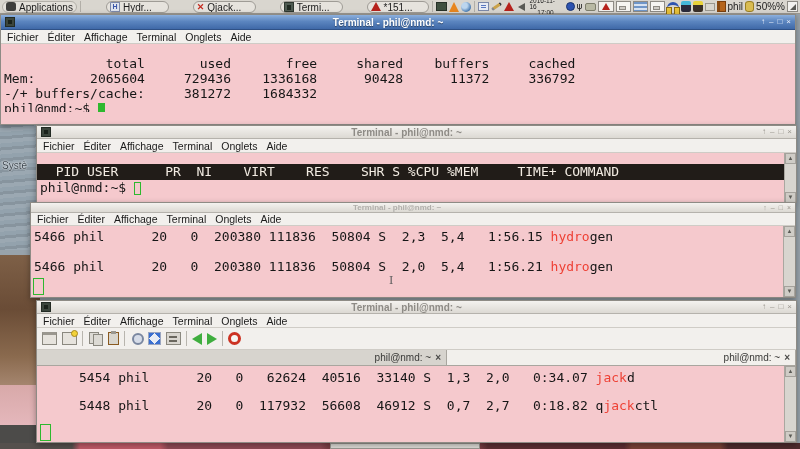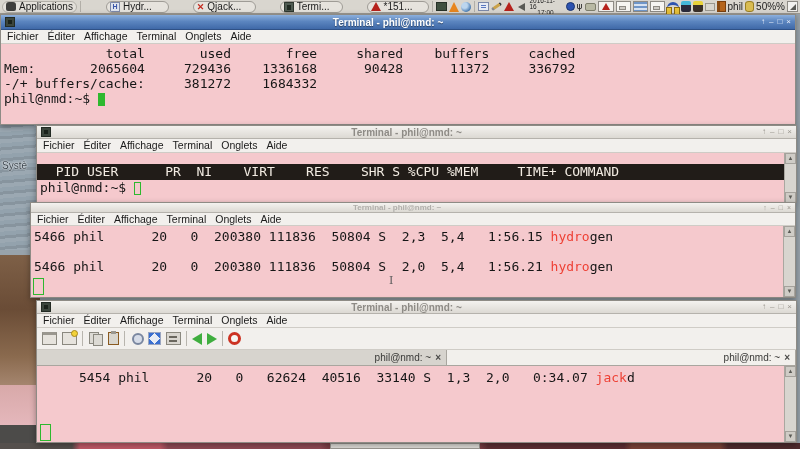--- a/index.html
+++ b/index.html
@@ -17,21 +17,21 @@
   .wp-darkcorner { left:0; top:425px; width:80px; height:24px; background:#4c4b49; }
   .wp-bottom { left:0; top:443px; width:800px; height:6px;
     background:linear-gradient(90deg,#55504d 0 9%,#c05a68 10% 20%,#8f4a55 21% 40%,#7a3d44 41% 60%,#5d2e33 61% 78%,#7a4238 79% 90%,#4f2b2e 91% 100%); }
   .wp-lightbox { left:330px; top:443px; width:150px; height:6px; background:#dedcd7; border:1px solid #9a9792; }
   .desk-label { position:absolute; left:2px; top:160px; font-size:10px; color:#39434c;
     text-shadow:0 0 2px #ffffff, 0 0 1px #ffffff; }
 
   
   .panel { position:absolute; left:0; top:0; width:800px; height:14px; background:#d9d6cf;
     border-bottom:1px solid #9d9a93; display:flex; align-items:center; gap:2px; padding:0 2px; font-size:10px; color:#1c1c1c; }
-  .pbtn { display:flex; align-items:center; gap:3px; height:12px; padding:0 3px; border-radius:6px; white-space:nowrap; }
+  .pbtn { display:flex; gap:3px; height:12px; padding:0 3px; border-radius:6px; white-space:nowrap; }
   .appbtn { background:#e3e0da; border:1px solid #b3b0a9; }
   .taskbtn { background:#e6e3dd; border:1px solid #9f9c96; width:64px; overflow:hidden; font-size:10px;margin-left:22px; }
   .psep { width:1px; height:11px; background:#b2afa8; margin:0 1px; }
   .spacer { flex:1; }
   .mini { display:inline-block; flex:none; }
   .clock { display:flex; flex-direction:column; align-items:center; justify-content:center; line-height:6px; font-size:6.5px; padding:0 2px; }
   .panel .txt { font-size:10px; }
 
   
   .i-app { width:10px; height:9px; background:#3d3d3b; border-radius:3px 3px 2px 2px; }
@@ -72,21 +72,21 @@
   .titlebar.active { background:linear-gradient(180deg,#8db0dd 0%,#5c86c0 45%,#3f69a8 100%); border-bottom:1px solid #2f5186; }
   .titlebar.inactive { background:linear-gradient(180deg,#f4f2ef 0%,#dcd9d3 100%); border-bottom:1px solid #b5b2ac; }
   .ttitle { flex:1; text-align:center; font-size:10px; font-weight:bold; white-space:nowrap; overflow:hidden; }
   .titlebar.active .ttitle { color:#ffffff; text-shadow:0 1px 1px rgba(0,0,0,.45); }
   .titlebar.inactive .ttitle { color:#8e8b86; }
   .wbtns { display:flex; gap:4px; font-size:8px; line-height:8px; }
   .titlebar.active .wbtns { color:#e8eefa; }
   .titlebar.inactive .wbtns { color:#9a978f; }
   .tico { width:10px; height:10px; background:#3c463d; border:1px solid #222a23; flex:none; }
   .tico::after { content:""; display:block; margin:2px; height:4px; background:#1a221b; }
-  .menubar { height:14px; background:#f2f0ed; border-bottom:1px solid #cfccc6; display:flex; gap:9px; padding:0 6px; font-size:10.5px; color:#1a1a1a; white-space:nowrap; }
+  .menubar { height:14px; background:#f2f0ed; border-bottom:1px solid #cfccc6; display:flex; align-items:center; gap:9px; padding:0 6px; font-size:10.5px; color:#1a1a1a; white-space:nowrap; }
   .tcontent { position:relative; background:#f5c9cd; overflow:hidden; }
   .tline { font-family:"DejaVu Sans Mono", monospace; font-size:13px; line-height:15px; white-space:pre; color:#161616; padding-left:3px; }
   .hl { color:#ee4135; }
   .cursor-solid { display:inline-block; width:7px; height:13px; background:#2eb82e; vertical-align:text-bottom; }
   .cursor-hollow { display:inline-block; width:7px; height:13px; border:1px solid #2eb82e; vertical-align:text-bottom; }
   .corner-cursor { position:absolute; width:11px; height:17px; border:1px solid #2eb82e; background:transparent; }
   .topheader { font-family:"DejaVu Sans Mono", monospace; font-size:13px; line-height:16px; white-space:pre; background:#211c18; color:#f2ebe2; margin-right:12px; padding-left:3px; }
   .ibeam { position:absolute; font-size:11px; color:#5a5a5a; font-family:"DejaVu Serif", serif; }
 
   
@@ -209,21 +209,21 @@
       </span>
     </div>
     <div class="menubar">
       <span>Fichier</span>
       <span>Éditer</span>
       <span>Affichage</span>
       <span>Terminal</span>
       <span>Onglets</span>
       <span>Aide</span>
     </div>
-    <div class="tcontent" style="height:68px;padding-top:2px;">
+    <div class="tcontent" style="height:68px;padding-top:12px;">
       <div class="tline">             total       used       free     shared    buffers     cached</div>
       <div class="tline">Mem:       2065604     729436    1336168      90428      11372     336792</div>
       <div class="tline">-/+ buffers/cache:     381272    1684332</div>
       <div class="tline"><span>phil@nmd:~$ </span><span class="cursor-solid"></span></div>
     </div>
   </div>
 
   <div class="win" style="left:36px;top:125px;width:761px;height:78px;">
     <div class="titlebar inactive" style="height:13px;">
       <span class="tico"></span>
@@ -326,20 +326,21 @@
         <span class="tclose">×</span>
       </div>
       <div class="tab tab-active">
         <span class="tlabel">phil@nmd: ~</span>
         <span class="tclose">×</span>
       </div>
     </div>
     <div class="tcontent" style="height:76px;padding-top:4px;padding-left:39px;">
       <div class="tline"><span>5454 phil      20   0   62624  40516  33140 S  1,3  2,0   0:34.07 </span><span class="hl">jack</span><span>d</span></div>
       <div style="height:13px;"></div>
+      <div class="tline"><span>5448 phil      20   0  117932  56608  46912 S  0,7  2,7   0:18.82 q</span><span class="hl">jack</span><span>ctl</span></div>
       <span class="corner-cursor" style="left:3px;bottom:1px;"></span>
       <div class="sbar" style="top:0;height:76px;">
         <span class="sarr">▲</span>
         <span class="sarr">▼</span>
       </div>
     </div>
   </div>
 
 </div>
 

